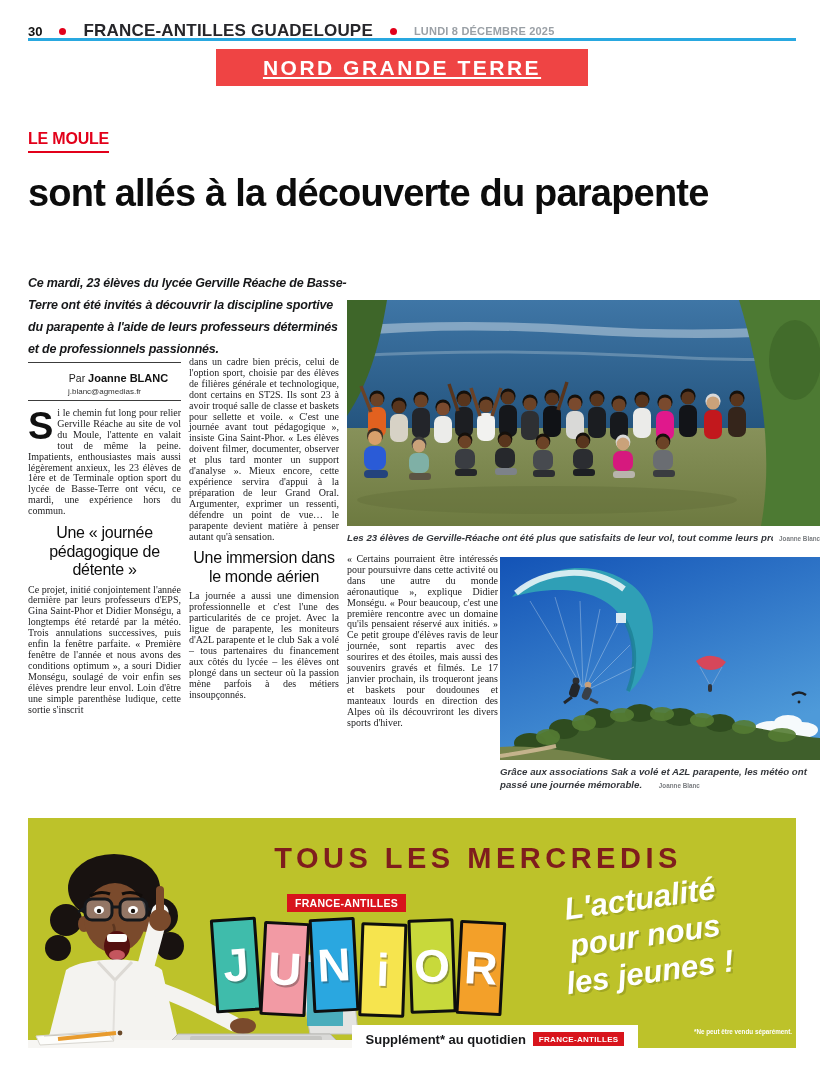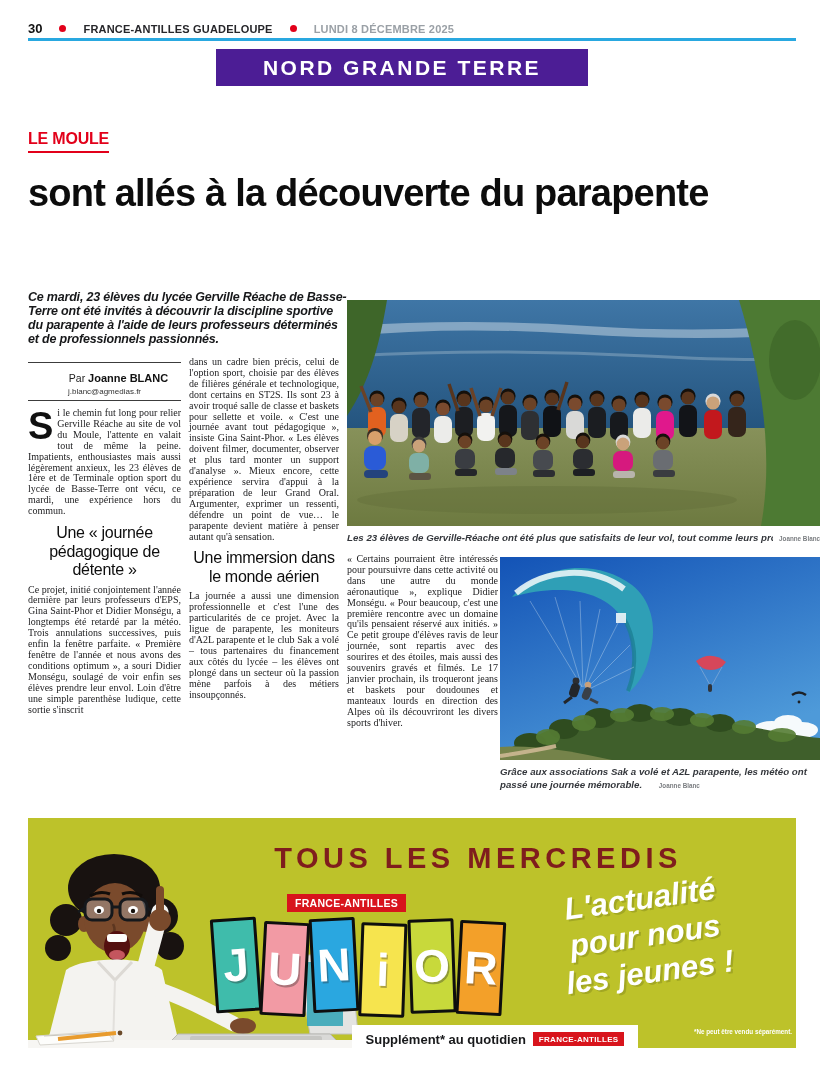--- a/index.html
+++ b/index.html
@@ -4,34 +4,34 @@
 <style>
   html,body{margin:0;padding:0;background:#fafafa;}
   .page{position:relative;width:824px;height:1080px;background:#fff;margin:0 auto;
         font-family:"Liberation Sans",sans-serif;overflow:hidden;}
   .abs{position:absolute;}
 
   
   .masthead{top:21px;left:28px;display:flex;align-items:center;gap:17px;}
   .page-num{font-size:13px;font-weight:800;color:#111;}
   .dot{width:7px;height:7px;border-radius:50%;background:#e2001a;}
-  .pub{font-size:11px;font-weight:800;color:#26262a;letter-spacing:.2px;}
+  .pub{font-size:17px;font-weight:800;color:#26262a;letter-spacing:.2px;}
   .date{font-size:11px;font-weight:700;color:#9aa0a6;letter-spacing:.2px;}
   .mast-rule{top:38px;left:28px;width:768px;height:3px;}
 
   .banner{top:49px;left:216px;width:372px;height:37px;line-height:37px;text-align:center;
           color:#fff;font-size:21px;font-weight:800;letter-spacing:2.5px;}
 
   .kicker{top:130px;left:28px;font-size:16px;font-weight:800;color:#e2001a;
           padding-bottom:3px;border-bottom:2px solid #e2001a;letter-spacing:-.2px;}
 
   .headline{top:169px;left:28px;width:772px;font-size:38px;line-height:48px;font-weight:800;
             color:#0c0c0c;letter-spacing:-.8px;}
 
-  .lede{top:290px;left:28px;width:322px;font-size:12.5px;line-height:14px;font-weight:700;
+  .lede{top:272px;left:28px;width:322px;font-size:12.5px;line-height:22px;font-weight:700;
         font-style:italic;color:#17181a;letter-spacing:-.2px;}
 
   
   .photo1{top:300px;left:347px;width:473px;height:226px;}
   .photo2{top:557px;left:500px;width:320px;height:203px;}
   .caption{font-size:9.7px;font-style:italic;font-weight:600;color:#34373c;line-height:13px;}
   .caption1{top:531px;left:347px;width:473px;display:flex;align-items:baseline;white-space:nowrap;}
   .caption1 .cap-text{flex:0 1 auto;overflow:hidden;}
   .caption2{top:765px;left:500px;width:320px;white-space:normal;}
   .credit{font-size:6.3px;font-style:normal;font-weight:700;color:#7a7d80;margin-left:auto;padding-left:6px;}
@@ -87,21 +87,21 @@
 
   <div class="abs masthead">
     <span class="page-num">30</span>
     <span class="dot"></span>
     <span class="pub">FRANCE-ANTILLES GUADELOUPE</span>
     <span class="dot"></span>
     <span class="date">LUNDI 8 DÉCEMBRE 2025</span>
   </div>
   <div class="abs mast-rule" style="background: rgb(41, 168, 224);"></div>
 
-  <div class="abs banner" style="background: #4c1d95;">NORD GRANDE TERRE</div>
+  <div class="abs banner" style="background: #ef4444; text-decoration: underline;">NORD GRANDE TERRE</div>
 
   <div class="abs kicker">LE MOULE</div>
   <div class="abs headline">
     <div>sont allés à la découverte du parapente</div>
   </div>
   <div class="abs lede">Ce mardi, 23 élèves du lycée Gerville Réache de Basse-Terre ont été invités à découvrir la discipline sportive du parapente à l'aide de leurs professeurs déterminés et de professionnels passionnés.</div>
 
   <div class="abs photo1">
     <svg width="473" height="226" viewBox="0 0 473 226">
       <defs>

